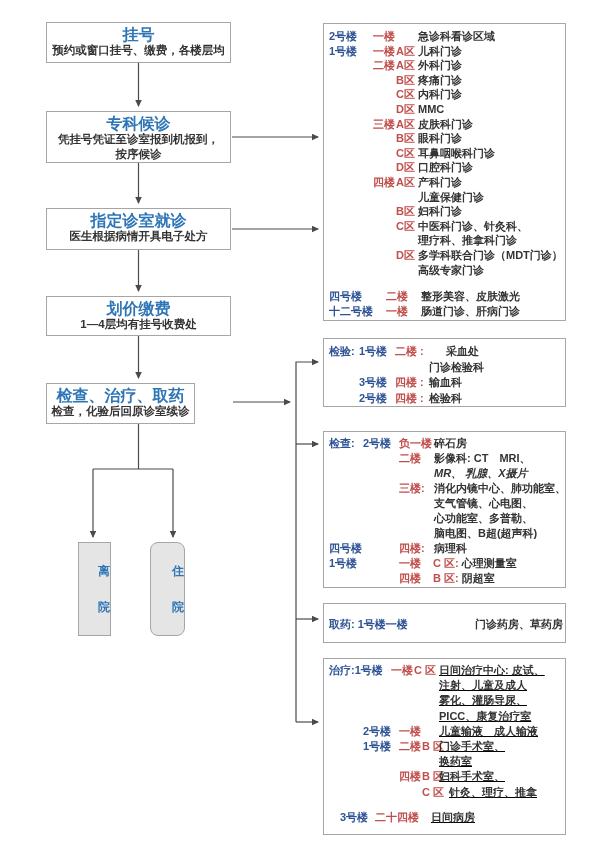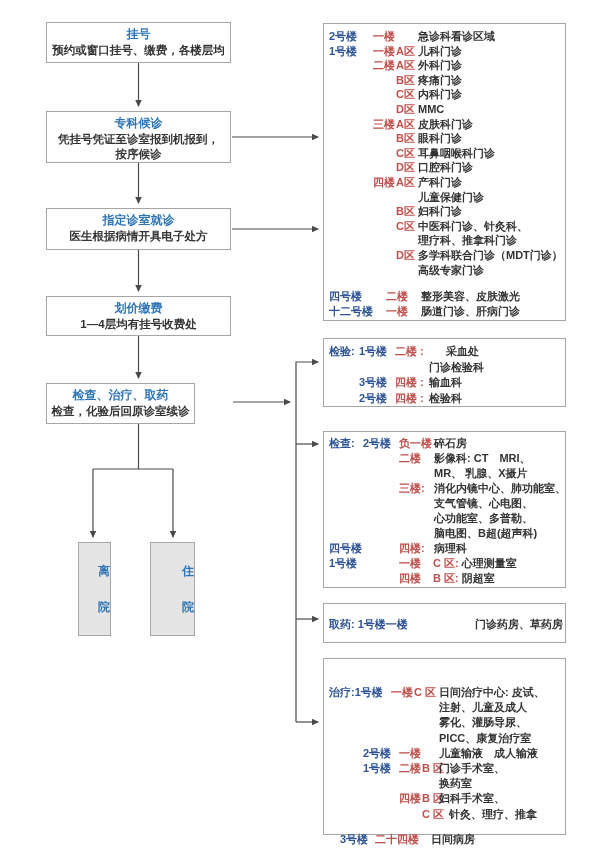--- a/index.html
+++ b/index.html
@@ -5,41 +5,41 @@
   html,body{margin:0;padding:0;background:#ffffff;}
   .canvas{position:relative;width:600px;height:855px;background:#fff;overflow:hidden;
           font-family:"Liberation Sans","DejaVu Sans",sans-serif;}
   svg.connectors{position:absolute;left:0;top:0;width:600px;height:855px;}
   svg.connectors line, svg.connectors polyline{stroke:var(--c-arrow,#4a4a4a);stroke-width:1.2;fill:none;}
   .ah{fill:var(--c-arrow,#4a4a4a);}
 
   
   .fbox{position:absolute;background:#fff;border:1px solid var(--c-border,#a6a6a6);
         box-sizing:border-box;text-align:center;padding-top:3px;}
-  .ftitle{font-size:12px;font-weight:bold;color:var(--c-title,#2E75B6);line-height:17px;}
+  .ftitle{font-size:16px;font-weight:bold;color:var(--c-title,#2E75B6);line-height:17px;}
   .fbody .tline{font-size:11.5px;font-weight:bold;line-height:15px;white-space:nowrap;}
 
   
   .vbox{position:absolute;background:#e5e5e5;border:1px solid var(--c-border,#a6a6a6);
         box-sizing:border-box;text-align:right;}
   .vlabel{display:inline-block;width:14px;word-break:break-all;font-size:12px;font-weight:bold;
           color:var(--c-title,#2E75B6);line-height:36px;margin-top:10px;}
 
   
   .panel{position:absolute;background:#fff;border:1px solid var(--c-border,#a6a6a6);
          box-sizing:border-box;font-size:11px;font-weight:bold;padding:5px 2px 0 5px;}
   .panel .tline{white-space:nowrap;}
   .panel .tline span{display:inline;vertical-align:top;}
   .p-locations .tline{line-height:14.6px;}
   .p-lab .tline{line-height:15.5px;}
   .p-exam .tline{line-height:15px;padding-top:0;}
   .p-exam{padding-top:4px;}
   .p-pharmacy{padding-top:12px;}
   .p-pharmacy .tline{line-height:16px;}
-  .p-treatment{padding-top:26px;}
+  .p-treatment{padding-top:4px;text-decoration:underline;}
   .p-treatment .tline{line-height:15.2px;}
 </style>
 </head>
 <body>
 
 <div class="canvas">
 
   <svg class="connectors" viewBox="0 0 600 855" xmlns="http://www.w3.org/2000/svg">
     <defs>
       <marker id="ah" markerUnits="userSpaceOnUse" markerWidth="9" markerHeight="8" refX="6.5" refY="3.5" orient="auto">
@@ -101,21 +101,21 @@
   <div class="fbox" style="left:46px;top:383px;width:149px;height:41px;">
     <div class="ftitle">检查、治疗、取药</div>
     <div class="fbody">
         <div class="tline"><span style="color: rgb(51, 51, 51);">检查，化验后回原诊室续诊</span></div>
       </div>
   </div>
 
   <div class="vbox" style="left:78px;top:542px;width:33px;height:94px;">
     <span class="vlabel">离院</span>
   </div>
-  <div class="vbox" style="left:150px;top:542px;width:45px;height:94px;">
+  <div class="vbox" style="left:150px;top:542px;width:35px;height:94px;border-radius:8px;">
     <span class="vlabel">住院</span>
   </div>
 
   <div class="panel p-locations" style="left:323px;top:23px;width:243px;height:298px;">
       <div class="tline"><span style="color: rgb(47, 84, 150); display: inline-block; width: 44px;">2号楼</span><span style="color: rgb(192, 80, 77); display: inline-block; width: 45px;">一楼</span><span style="color: rgb(51, 51, 51);">急诊科看诊区域</span></div>
       <div class="tline"><span style="color: rgb(47, 84, 150); display: inline-block; width: 44px;">1号楼</span><span style="color: rgb(192, 80, 77); display: inline-block; width: 23px;">一楼</span><span style="color: rgb(192, 80, 77); display: inline-block; width: 22px;">A区</span><span style="color: rgb(51, 51, 51);">儿科门诊</span></div>
       <div class="tline"><span style="color: rgb(51, 51, 51); display: inline-block; width: 44px;"></span><span style="color: rgb(192, 80, 77); display: inline-block; width: 23px;">二楼</span><span style="color: rgb(192, 80, 77); display: inline-block; width: 22px;">A区</span><span style="color: rgb(51, 51, 51);">外科门诊</span></div>
       <div class="tline"><span style="color: rgb(51, 51, 51); display: inline-block; width: 67px;"></span><span style="color: rgb(192, 80, 77); display: inline-block; width: 22px;">B区</span><span style="color: rgb(51, 51, 51);">疼痛门诊</span></div>
       <div class="tline"><span style="color: rgb(51, 51, 51); display: inline-block; width: 67px;"></span><span style="color: rgb(192, 80, 77); display: inline-block; width: 22px;">C区</span><span style="color: rgb(51, 51, 51);">内科门诊</span></div>
       <div class="tline"><span style="color: rgb(51, 51, 51); display: inline-block; width: 67px;"></span><span style="color: rgb(192, 80, 77); display: inline-block; width: 22px;">D区</span><span style="color: rgb(51, 51, 51);">MMC</span></div>
@@ -138,21 +138,21 @@
   <div class="panel p-lab" style="left:323px;top:338px;width:243px;height:69px;">
       <div class="tline"><span style="color: rgb(47, 84, 150); display: inline-block; width: 30px;">检验:</span><span style="color: rgb(47, 84, 150); display: inline-block; width: 36px;">1号楼</span><span style="color: rgb(192, 80, 77); display: inline-block; width: 34px;">二楼 :</span><span style="color: rgb(51, 51, 51); margin-left: 17px;">采血处</span></div>
       <div class="tline"><span style="color: rgb(51, 51, 51); display: inline-block; width: 100px;"></span><span style="color: rgb(51, 51, 51);">门诊检验科</span></div>
       <div class="tline"><span style="color: rgb(51, 51, 51); display: inline-block; width: 30px;"></span><span style="color: rgb(47, 84, 150); display: inline-block; width: 36px;">3号楼</span><span style="color: rgb(192, 80, 77); display: inline-block; width: 34px;">四楼 :</span><span style="color: rgb(51, 51, 51);">输血科</span></div>
       <div class="tline"><span style="color: rgb(51, 51, 51); display: inline-block; width: 30px;"></span><span style="color: rgb(47, 84, 150); display: inline-block; width: 36px;">2号楼</span><span style="color: rgb(192, 80, 77); display: inline-block; width: 34px;">四楼 :</span><span style="color: rgb(51, 51, 51);">检验科</span></div>
     </div>
 
   <div class="panel p-exam" style="left:323px;top:431px;width:243px;height:157px;">
       <div class="tline"><span style="color: rgb(47, 84, 150); display: inline-block; width: 34px;">检查:</span><span style="color: rgb(47, 84, 150); display: inline-block; width: 36px;">2号楼</span><span style="color: rgb(192, 80, 77); display: inline-block; width: 35px;">负一楼</span><span style="color: rgb(51, 51, 51);">碎石房</span></div>
       <div class="tline"><span style="color: rgb(51, 51, 51); display: inline-block; width: 70px;"></span><span style="color: rgb(192, 80, 77); display: inline-block; width: 35px;">二楼</span><span style="color: rgb(51, 51, 51);">影像科: CT　MRI、</span></div>
-      <div class="tline"><span style="color: rgb(51, 51, 51); display: inline-block; width: 105px;"></span><span style="color: rgb(51, 51, 51);">MR、 乳腺、X摄片</span></div>
+      <div class="tline"><span style="color: rgb(51, 51, 51); display: inline-block; width: 105px;"></span><span style="color: rgb(51, 51, 51); font-style: italic;">MR、 乳腺、X摄片</span></div>
       <div class="tline"><span style="color: rgb(51, 51, 51); display: inline-block; width: 70px;"></span><span style="color: rgb(192, 80, 77); display: inline-block; width: 35px;">三楼:</span><span style="color: rgb(51, 51, 51);">消化内镜中心、肺功能室、</span></div>
       <div class="tline"><span style="color: rgb(51, 51, 51); display: inline-block; width: 105px;"></span><span style="color: rgb(51, 51, 51);">支气管镜、心电图、</span></div>
       <div class="tline"><span style="color: rgb(51, 51, 51); display: inline-block; width: 105px;"></span><span style="color: rgb(51, 51, 51);">心功能室、多普勒、</span></div>
       <div class="tline"><span style="color: rgb(51, 51, 51); display: inline-block; width: 105px;"></span><span style="color: rgb(51, 51, 51);">脑电图、B超(超声科)</span></div>
       <div class="tline"><span style="color: rgb(47, 84, 150); display: inline-block; width: 70px;">四号楼</span><span style="color: rgb(192, 80, 77); display: inline-block; width: 35px;">四楼:</span><span style="color: rgb(51, 51, 51);">病理科</span></div>
       <div class="tline"><span style="color: rgb(47, 84, 150); display: inline-block; width: 70px;">1号楼</span><span style="color: rgb(192, 80, 77); display: inline-block; width: 34px;">一楼</span><span style="color: rgb(192, 80, 77);">C 区: </span><span style="color: rgb(51, 51, 51);">心理测量室</span></div>
       <div class="tline"><span style="color: rgb(51, 51, 51); display: inline-block; width: 70px;"></span><span style="color: rgb(192, 80, 77); display: inline-block; width: 34px;">四楼</span><span style="color: rgb(192, 80, 77);">B 区: </span><span style="color: rgb(51, 51, 51);">阴超室</span></div>
     </div>
 
   <div class="panel p-pharmacy" style="left:323px;top:603px;width:243px;height:40px;">

